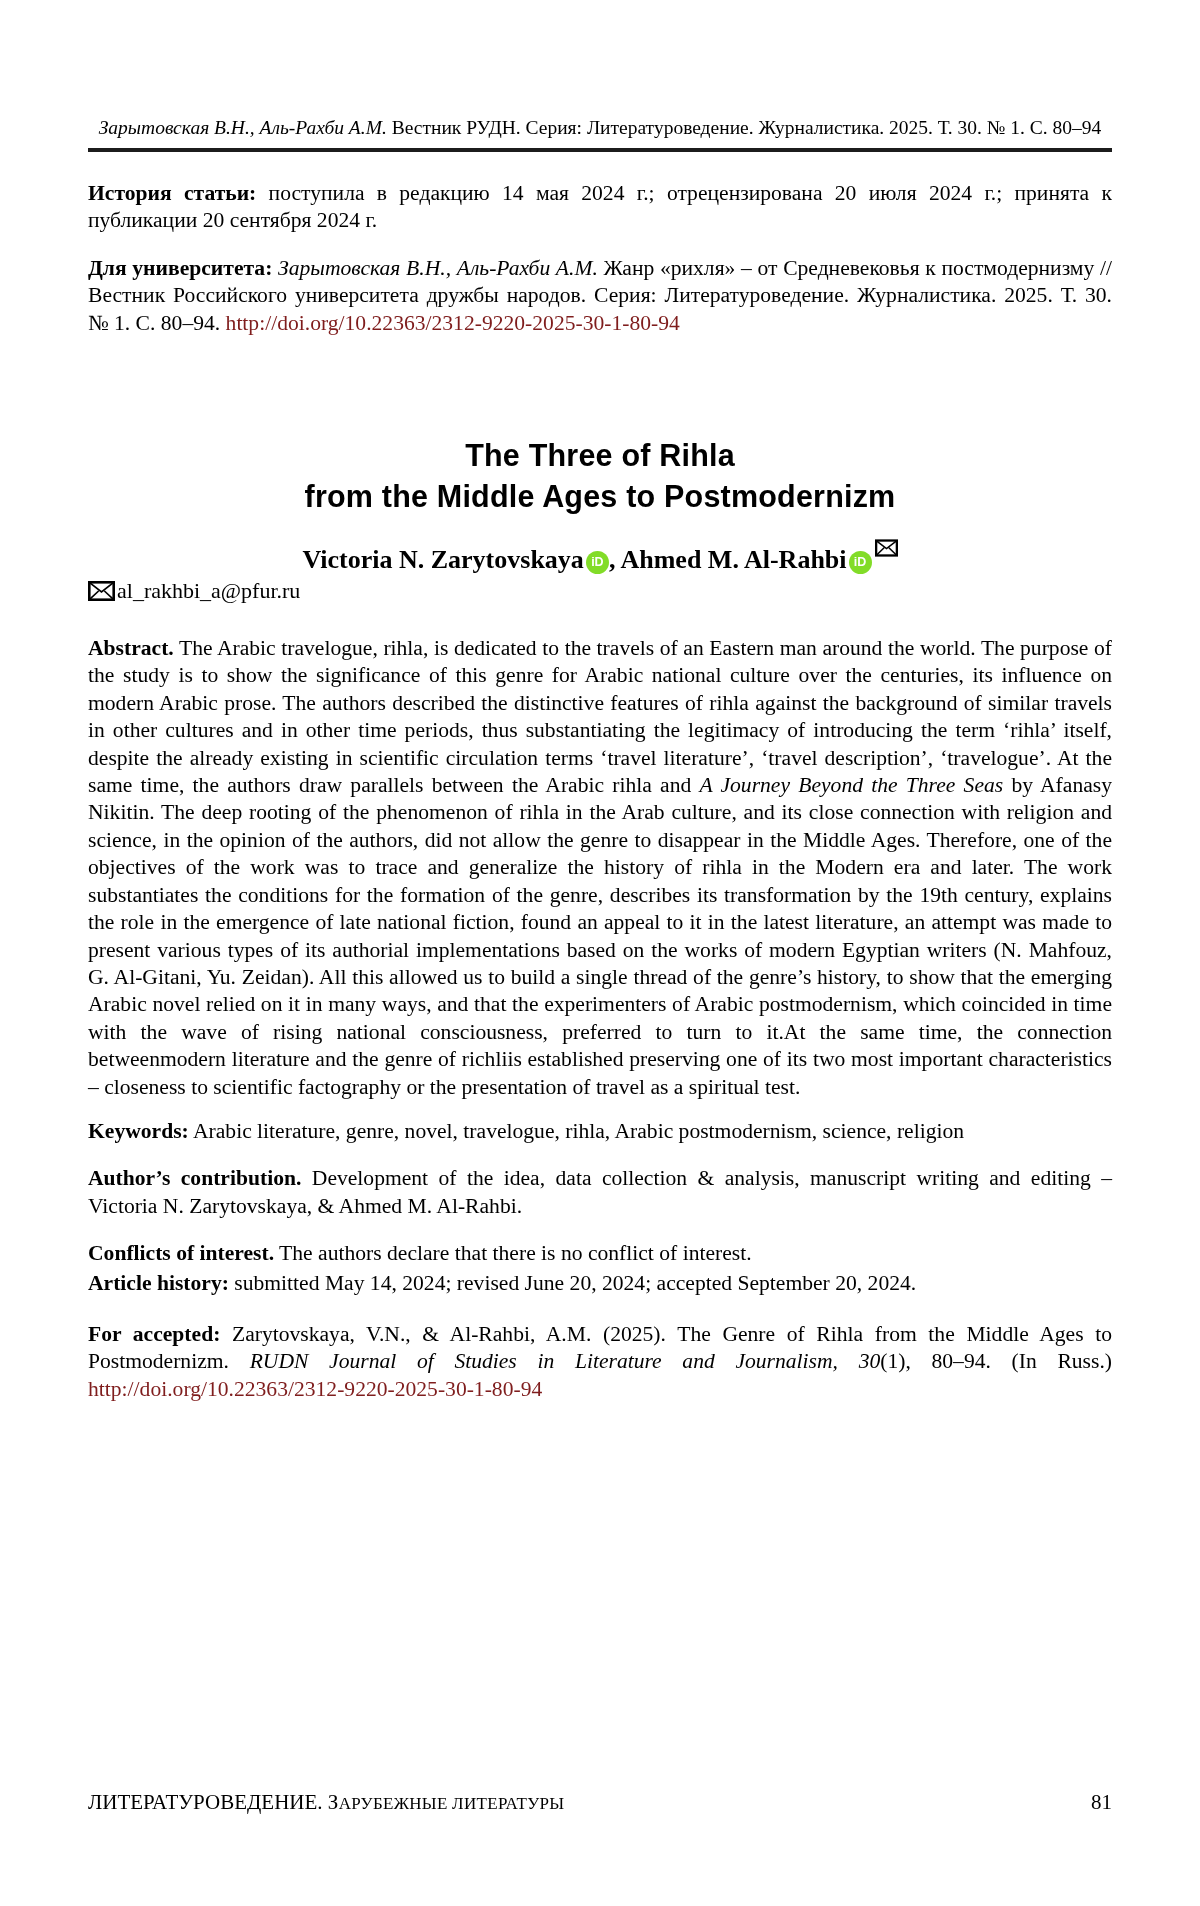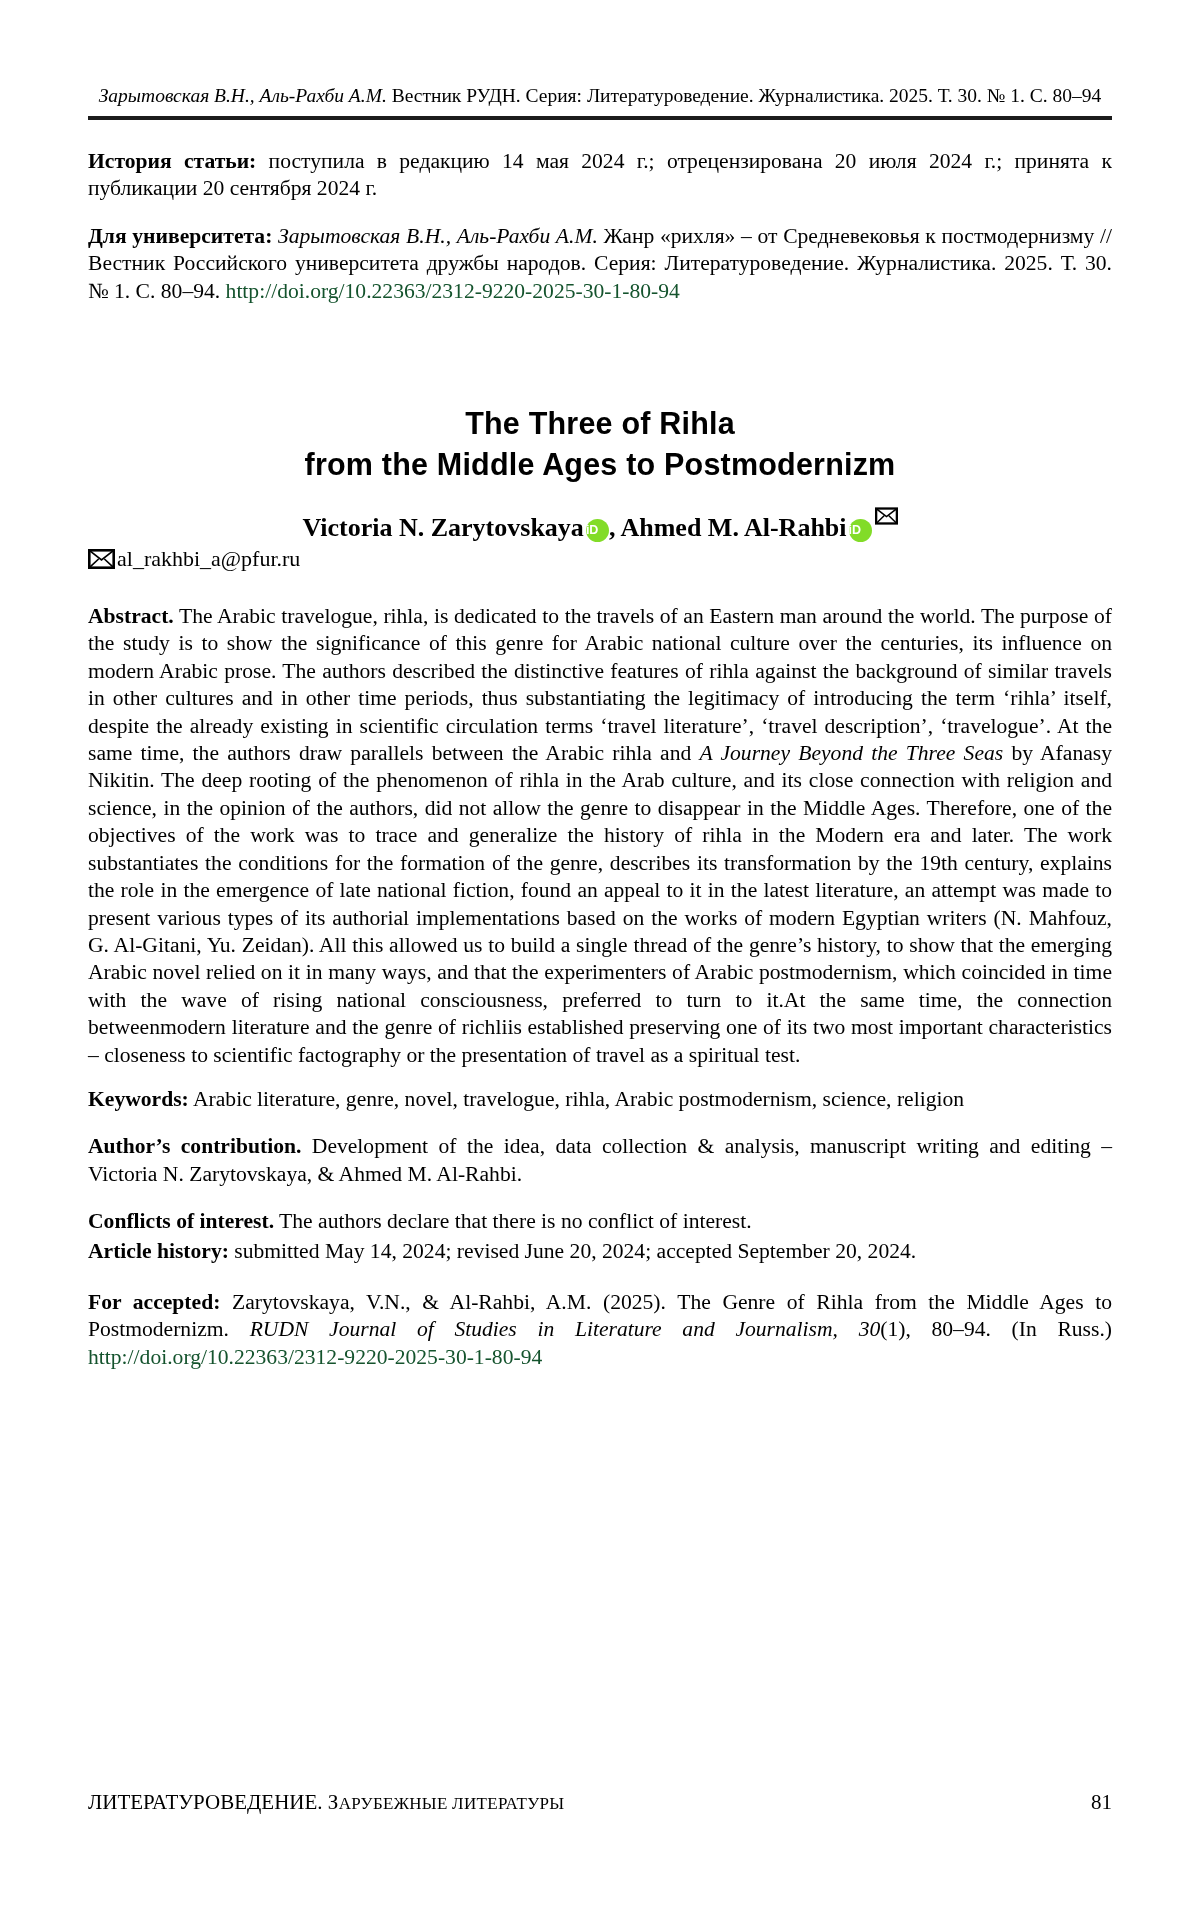--- a/index.html
+++ b/index.html
@@ -7,21 +7,21 @@
     padding: 0;
     background: #ffffff;
   }
   .page {
     position: relative;
     width: 1200px;
     height: 1906px;
     margin: 0 auto;
     background: #ffffff;
     box-sizing: border-box;
-    padding: 84px 88px 0 88px;
+    padding: 116px 88px 0 88px;
     display: flex;
     flex-direction: column;
     overflow: hidden;
     color: #000;
     font-family: "Liberation Serif", serif;
   }
   
   .running-head {
     text-align: center;
     font-size: 19.5px;
@@ -72,21 +72,21 @@
   .orcid-badge {
     display: inline-block;
     width: 23px;
     height: 23px;
     border-radius: 50%;
     color: #ffffff;
     font-family: "Liberation Sans", sans-serif;
     font-weight: bold;
     font-size: 12.5px;
     line-height: 23px;
-    text-align: left;
+    text-align: center;
     vertical-align: 2px;
     margin-left: 2px;
     cursor: pointer;
   }
   .envelope-sup {
     display: inline-block;
     vertical-align: 11px;
     margin-left: 3px;
     line-height: 0;
   }
@@ -107,21 +107,21 @@
   .email-line a {
     color: #000;
     text-decoration: none;
   }
   .envelope-inline {
     display: inline-block;
     vertical-align: -3px;
     margin-right: 2px;
     line-height: 0;
   }
-  .doi-text { color: #14532d; }
+  .doi-text { color: #7f1d1d; }
   
   .page-footer {
     margin-top: auto;
     padding-bottom: 84px;
     display: flex;
     justify-content: space-between;
     align-items: flex-start;
     font-size: 21px;
     line-height: 36px;
   }

